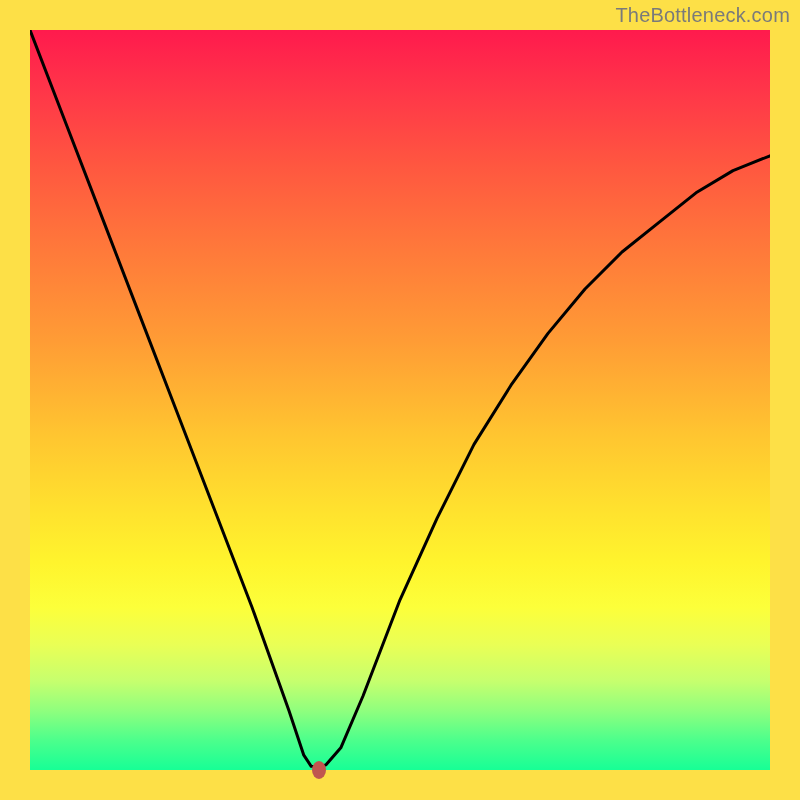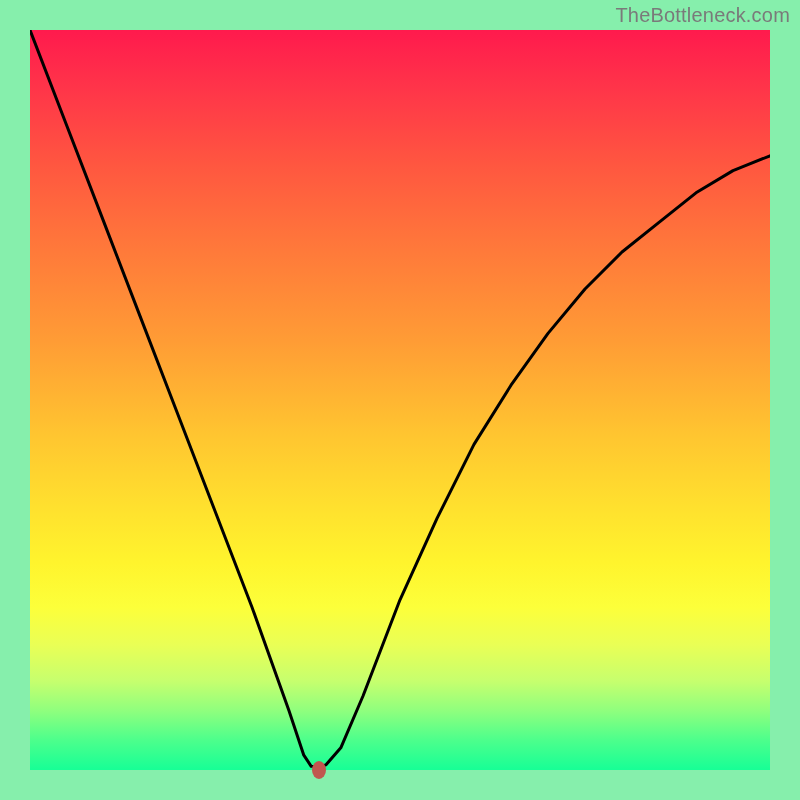--- a/index.html
+++ b/index.html
@@ -8,21 +8,21 @@
     width: 800px;
     height: 800px;
     overflow: hidden;
     background: #000;
     font-family: Arial, Helvetica, sans-serif;
   }
   .frame {
     position: relative;
     width: 800px;
     height: 800px;
-    background: #86efac;
+    background: #fde047;
   }
   .plot-area {
     position: absolute;
     left: 30px;
     top: 30px;
     width: 740px;
     height: 740px;
     
     background: linear-gradient(to bottom,
       #ff1a4d 0%,

